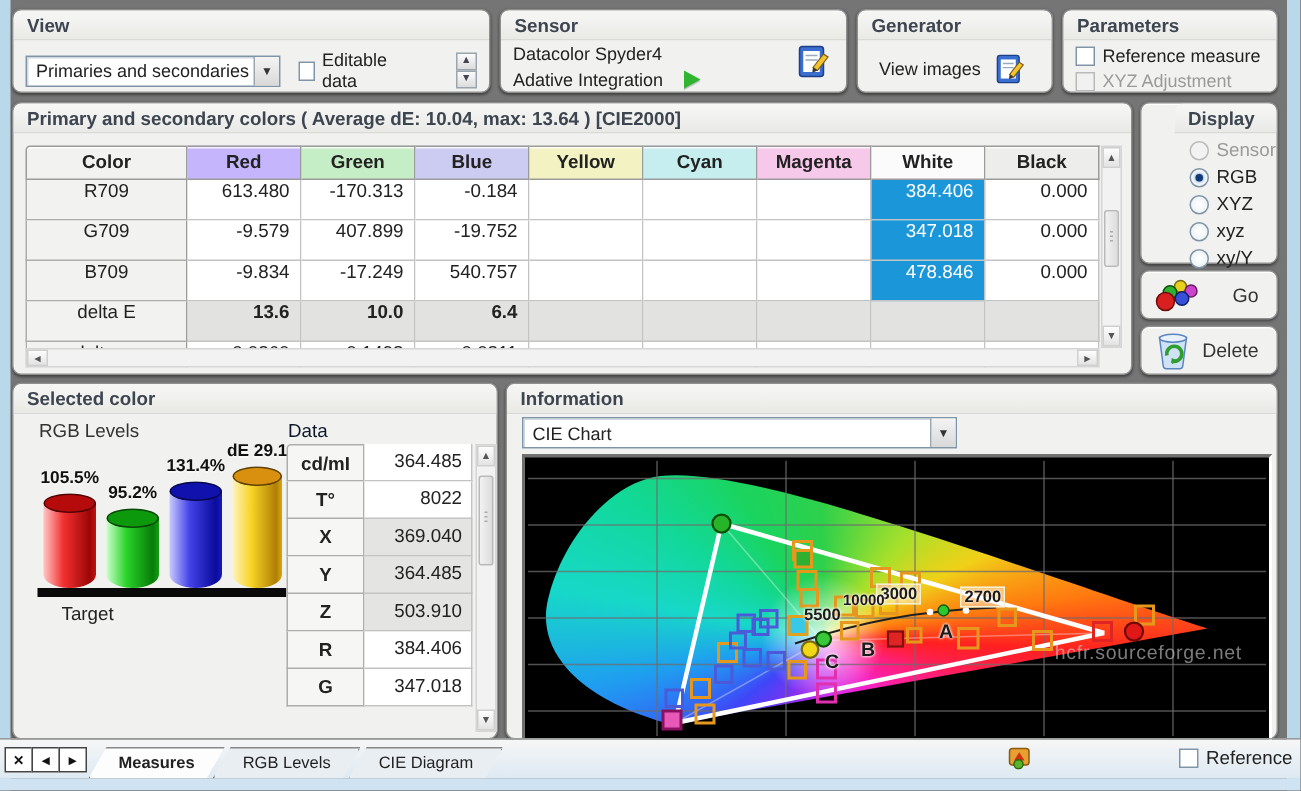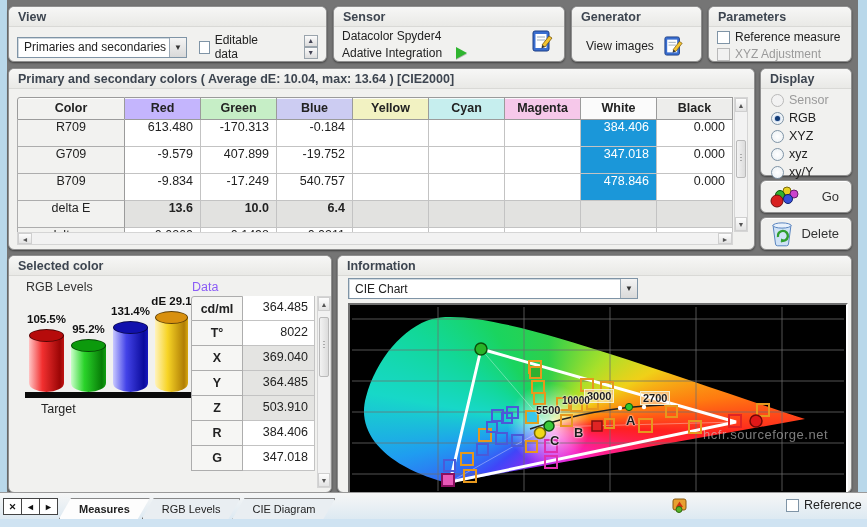--- a/index.html
+++ b/index.html
@@ -257,21 +257,21 @@
       <div class="sb-thumb" style="margin-top:28px;"></div>
       <div class="sb-btn" style="position:absolute; bottom:0; left:0; right:0;">▼</div>
     </div>
     <div class="hsb" style="left:8px; bottom:4px; width:716px;">
       <div class="sb-btn">◄</div>
       <div style="flex:1"></div>
       <div class="sb-btn">►</div>
     </div>
   </div>
 
-  <div class="panel" style="left:760px; top:68px; width:92px; height:108px;">
+  <div class="panel" style="left:760px; top:68px; width:92px; height:108px;padding-left:22px;">
     <div class="panel-header">Display</div>
     <div class="radio-row disabled">
       <span class="radio disabled"></span>
       <span>Sensor</span>
     </div>
     <div class="radio-row">
       <span class="radio sel"></span>
       <span>RGB</span>
     </div>
     <div class="radio-row">
@@ -305,21 +305,21 @@
       <ellipse cx="13" cy="4.5" rx="9" ry="2.6" fill="#e8f1fb" stroke="#5a85c0"></ellipse>
       <path d="M9 16 a5 5 0 1 1 3 3.5" fill="none" stroke="#2f9e2f" stroke-width="2.4"></path>
       <path d="M12.4 21.8 L16 19.2 L12 17.6 Z" fill="#2f9e2f"></path>
     </svg>
     <span>Delete</span>
   </div>
 
   <div class="panel" style="left:8px; top:255px; width:324px; height:238px;">
     <div class="panel-header">Selected color</div>
     <div style="position:absolute; left:17px; top:24px; font-size:12.5px; color:#333;">RGB Levels</div>
-    <div style="position:absolute; left:183px; top:24px; font-size:12.5px; color:#8b5cf6;">Data</div>
+    <div style="position:absolute; left:183px; top:24px; font-size:12.5px; color:#0f172a;">Data</div>
 
     <div>
       <div class="bars-floor" style="left:16px; top:136px; width:166px;"></div>
       <div class="cyl red" style="left:20px; top:79px; width:35px; height:57px;">
         <div class="body"></div>
           <div class="top"></div>
         <div class="blabel">105.5%</div>
       </div>
       <div class="cyl green" style="left:62px; top:89px; width:35px; height:47px;">
         <div class="body"></div>

